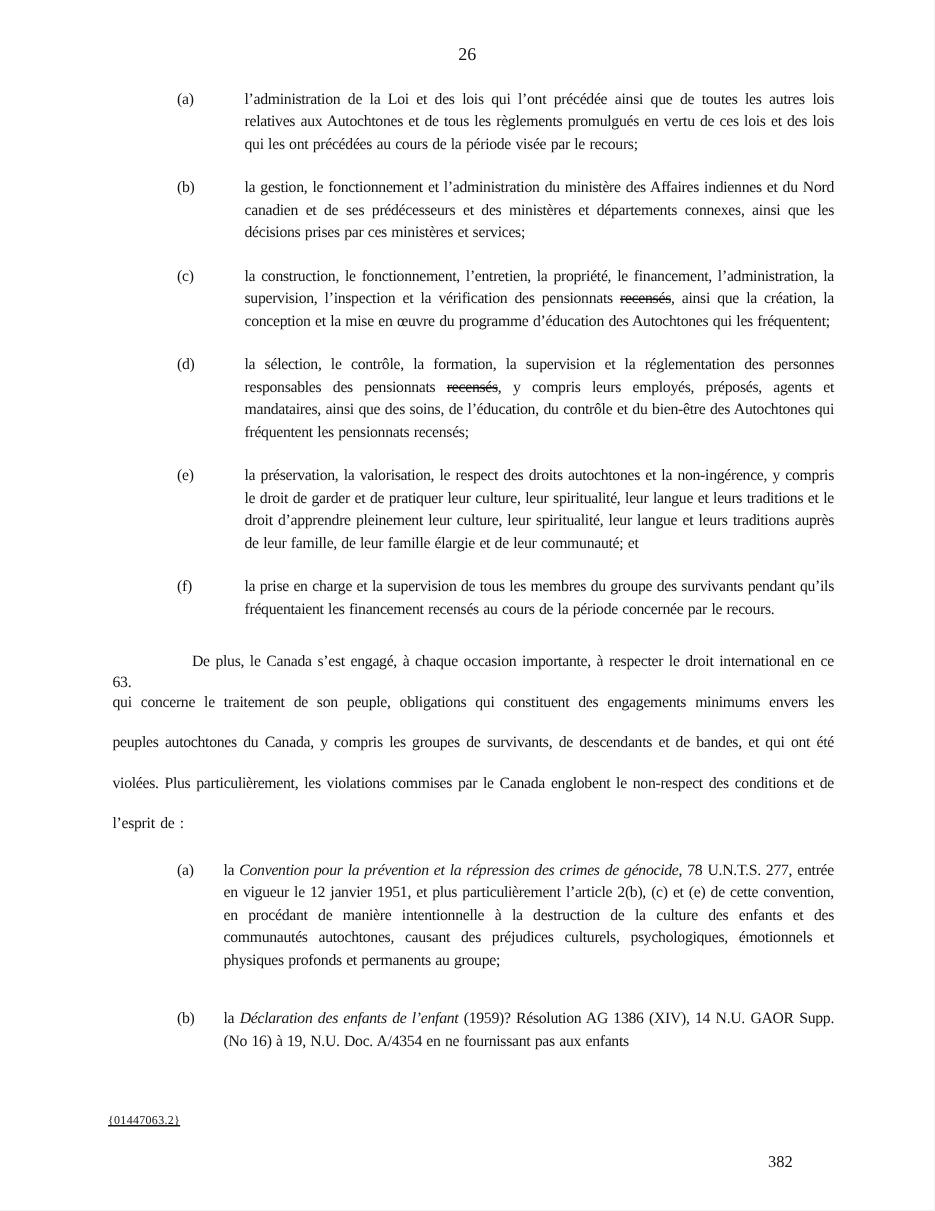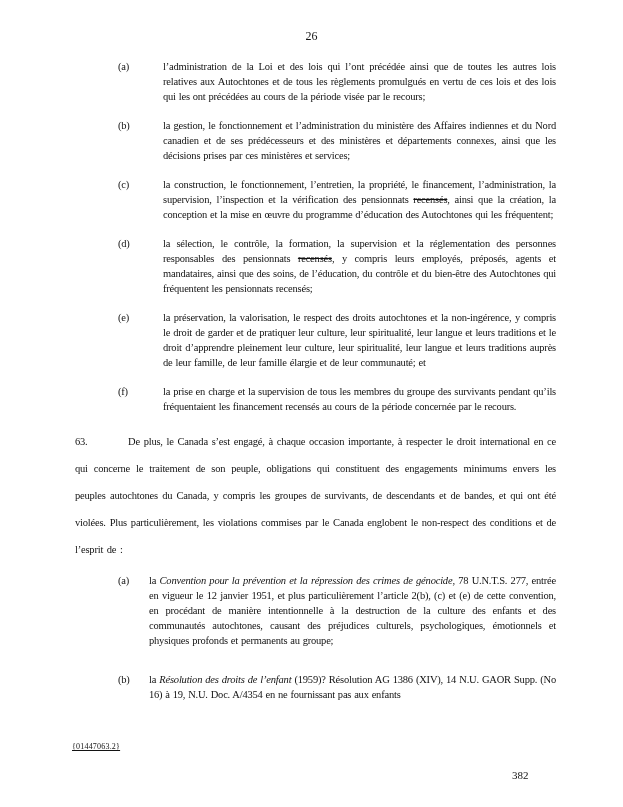--- a/index.html
+++ b/index.html
@@ -66,21 +66,21 @@
     text-align: justify;
     font-size: 10.5px;
     letter-spacing: -0.2px;
     word-spacing: 1.2px;
     line-height: 27px;
     margin: 8px 0 10px 0;
   }
   .para-num {
     position: absolute;
     left: 0;
-    top: 0;
+    top: 14px;
     text-indent: 0;
   }
   .footer-docket {
     position: absolute;
     left: 72px;
     top: 742px;
     font-size: 8px;
     letter-spacing: 0.2px;
     text-decoration: underline;
   }
@@ -108,21 +108,21 @@
         <div class="list-item"><span class="item-label">(e)</span><span class="item-text"><span>la préservation, la valorisation, le respect des droits autochtones et la non-ingérence, y compris le droit de garder et de pratiquer leur culture, leur spiritualité, leur langue et leurs traditions et le droit d’apprendre pleinement leur culture, leur spiritualité, leur langue et leurs traditions auprès de leur famille, de leur famille élargie et de leur communauté; et</span></span></div>
         <div class="list-item"><span class="item-label">(f)</span><span class="item-text"><span>la prise en charge et la supervision de tous les membres du groupe des survivants pendant qu’ils fréquentaient les financement recensés au cours de la période concernée par le recours.</span></span></div>
       </div>
 
     <div class="numbered-para">
       <span class="para-num">63.</span><span>De plus, le Canada s’est engagé, à chaque occasion importante, à respecter le droit international en ce qui concerne le traitement de son peuple, obligations qui constituent des engagements minimums envers les peuples autochtones du Canada, y compris les groupes de survivants, de descendants et de bandes, et qui ont été violées.  Plus particulièrement, les violations commises par le Canada englobent le non-respect des conditions et de l’esprit de :</span>
     </div>
 
     <div class="list list2">
         <div class="list-item"><span class="item-label">(a)</span><span class="item-text"><span>la </span><span class="italic">Convention pour la prévention et la répression des crimes de génocide</span><span>, 78 U.N.T.S. 277, entrée en vigueur le 12 janvier 1951, et plus particulièrement l’article 2(b), (c) et (e) de cette convention, en procédant de manière intentionnelle à la destruction de la culture des enfants et des communautés autochtones, causant des préjudices culturels, psychologiques, émotionnels et physiques profonds et permanents au groupe;</span></span></div>
-        <div class="list-item"><span class="item-label">(b)</span><span class="item-text"><span>la </span><span class="italic">Résolution des droits de l’enfant</span><span> (1959)? Résolution AG 1386 (XIV), 14 N.U. GAOR Supp. (No 16) à 19, N.U. Doc. A/4354 en ne fournissant pas aux enfants</span></span></div>
+        <div class="list-item"><span class="item-label">(b)</span><span class="item-text"><span>la </span><span class="italic">Déclaration des enfants de l’enfant</span><span> (1959)? Résolution AG 1386 (XIV), 14 N.U. GAOR Supp. (No 16) à 19, N.U. Doc. A/4354 en ne fournissant pas aux enfants</span></span></div>
       </div>
 
   </div>
 
   <div class="footer-docket">{01447063.2}</div>
 
   <div class="footer-page">382</div>
 
 </div>
 

